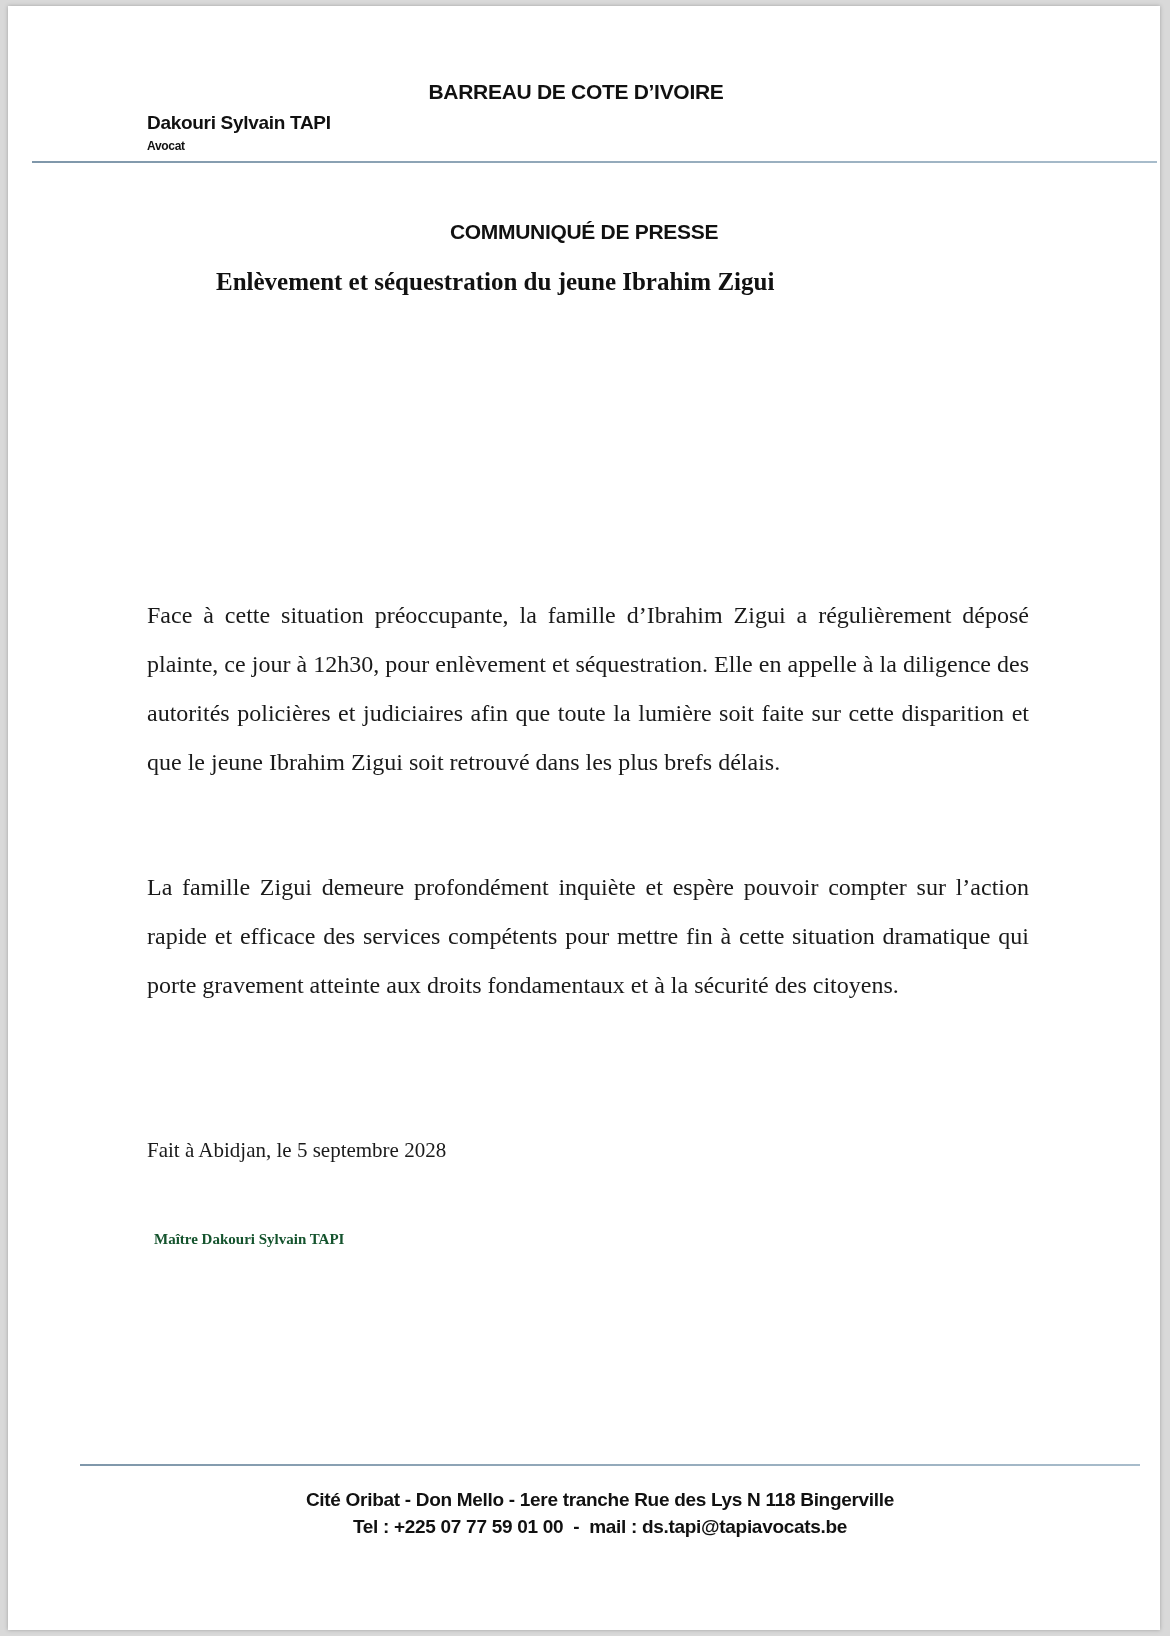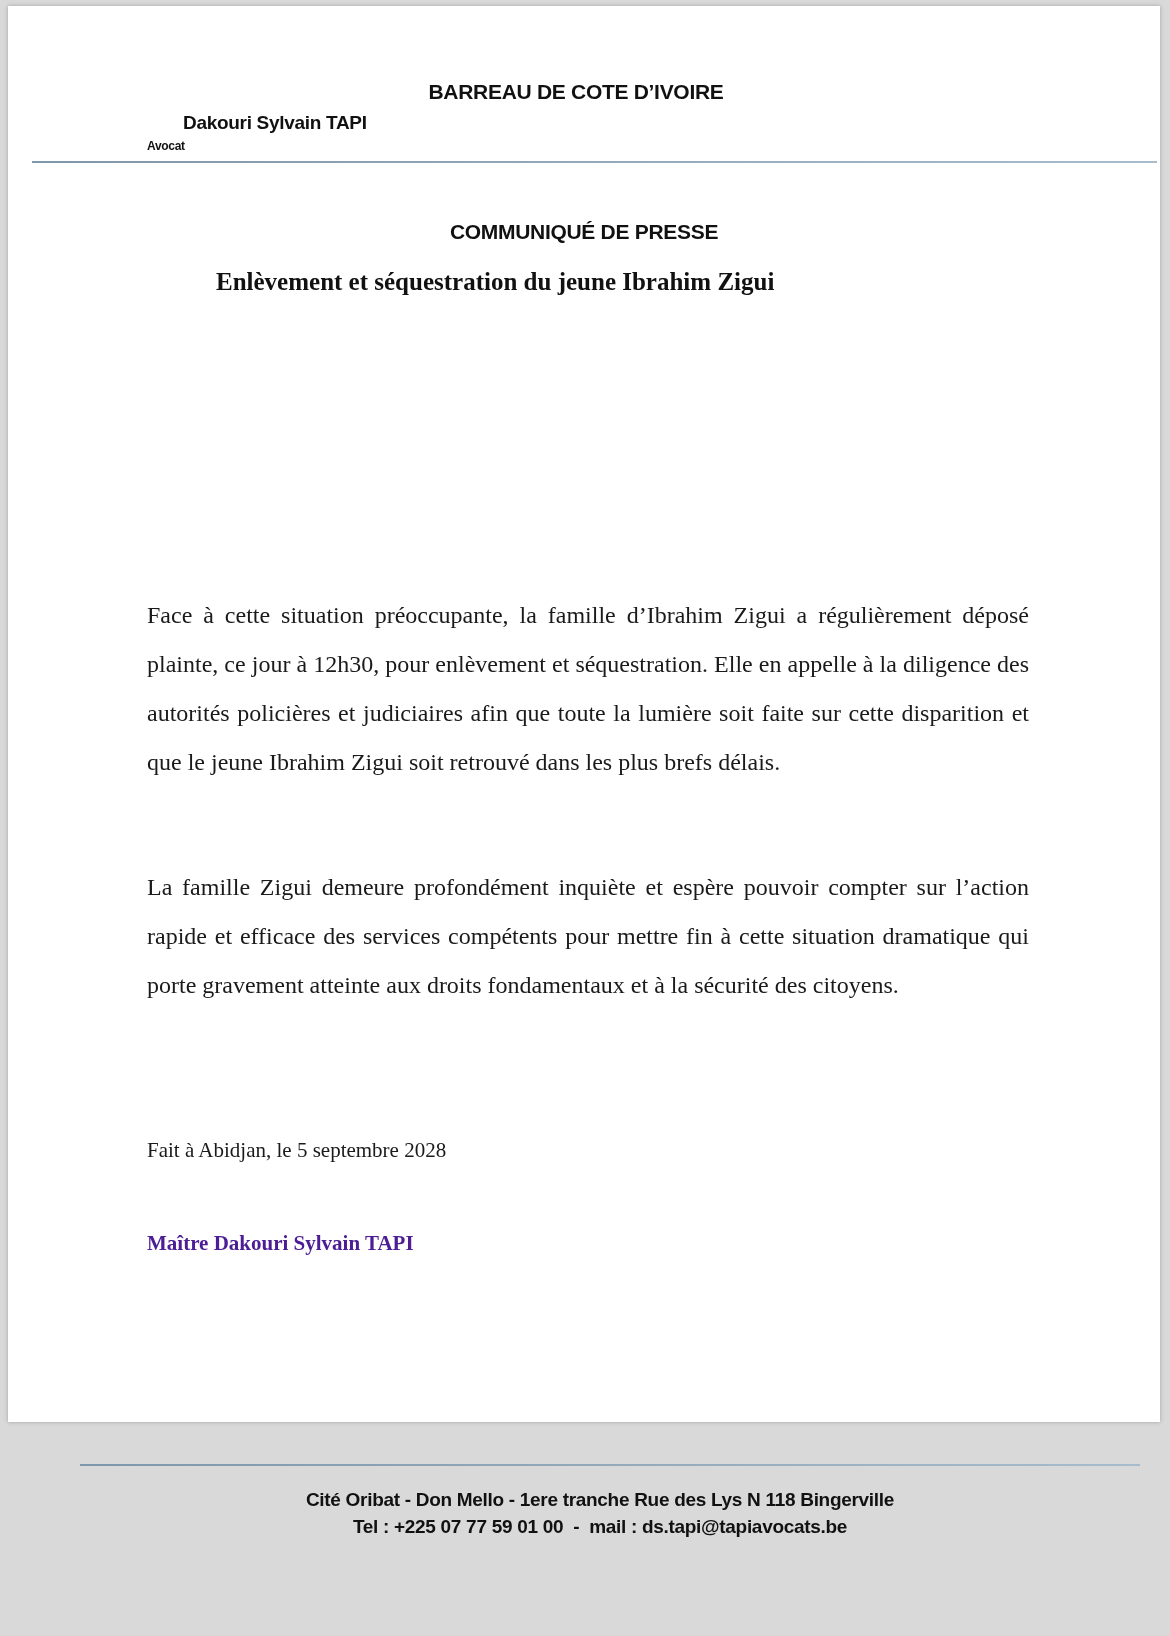--- a/index.html
+++ b/index.html
@@ -8,36 +8,36 @@
       height: 1636px;
       background: #d9d9d9;
       position: relative;
       overflow: hidden;
     }
     .page {
       position: absolute;
       left: 8px;
       top: 6px;
       width: 1152px;
-      height: 1416px;
+      height: 1624px;
       background: #ffffff;
       box-shadow: 0 0 4px rgba(0,0,0,0.25);
     }
     .abs { position: absolute; margin: 0; }
     .sans { font-family: "Liberation Sans", "DejaVu Sans", sans-serif; }
     .serif { font-family: "Liberation Serif", "DejaVu Serif", serif; }
 
     .bar-title {
       left: 0; width: 1152px; top: 74px;
       text-align: center;
       font-weight: bold; font-size: 21px; color: #111;
       letter-spacing: -0.3px;
       transform: translateX(-8px);
     }
-    .lawyer-name { left: 139px; top: 106px; font-weight: bold; font-size: 19px; color: #111; letter-spacing: -0.3px; margin-left: 36px; }
+    .lawyer-name { left: 139px; top: 106px; font-weight: bold; font-size: 19px; color: #111; letter-spacing: -0.3px; }
     .lawyer-title { left: 139px; top: 133px; font-weight: bold; font-size: 12px; color: #111; letter-spacing: -0.3px; }
 
     .rule {
       height: 2px;
       background: linear-gradient(to right, #7f97aa, #a8bccb);
     }
     .rule-top { left: 24px; top: 155px; width: 1125px; }
     .rule-bottom { left: 72px; top: 1458px; width: 1060px; }
 
     .press-heading {
@@ -52,21 +52,21 @@
     .body-text {
       left: 139px; width: 882px;
       font-size: 24px; line-height: 49px; color: #1a1a1a;
       text-align: justify;
     }
     .p1 { top: 374px; }
     .p2 { top: 585px; }
     .p3 { top: 857px; }
 
     .place-date { left: 139px; top: 1132px; font-size: 21px; color: #1a1a1a; }
-    .sig-name { left: 139px; top: 1225px; font-size: 21px; font-weight: bold; color: #4c1d95; }
+    .sig-name { left: 146px; top: 1225px; font-size: 15px; font-weight: bold; color: #14532d; }
     .sig-title { left: 139px; top: 1269px; font-size: 21px; font-weight: bold; color: #111; }
 
     .footer-address, .footer-contact {
       left: 0; width: 1152px;
       text-align: center; font-weight: bold; font-size: 19px; color: #111;
       letter-spacing: -0.3px;
       transform: translateX(16px);
     }
     .footer-address { top: 1483px; }
     .footer-contact { top: 1510px; white-space: pre; }

